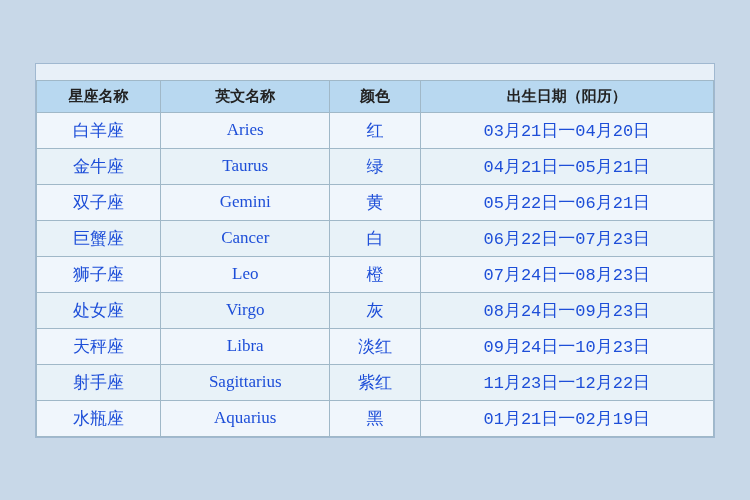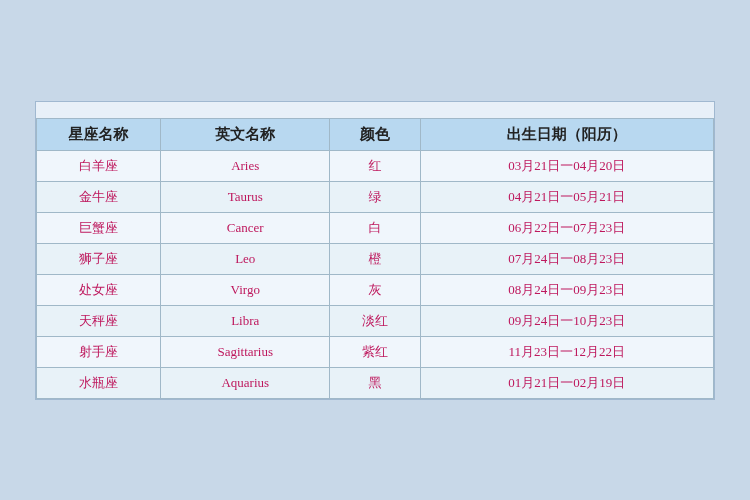--- a/index.html
+++ b/index.html
@@ -27,22 +27,22 @@
     table {
       width: 100%;
       border-collapse: collapse;
       margin-top: 16px;
     }
 
     th, td {
       border: 1px solid #a0b8c8;
       text-align: center;
       padding: 6px 8px;
-      font-size: 13px;
-      color: #be185d;
+      font-size: 17px;
+      color: #1d4ed8;
     }
 
     thead th {
       background-color: #b8d8f0;
       font-weight: bold;
       font-size: 15px;
       color: #222;
     }
 
     tbody tr {
@@ -58,20 +58,21 @@
     }
     td:nth-child(2) {
       width: 150px;
       text-align: center;
     }
     td:nth-child(3) {
       width: 80px;
     }
     td:nth-child(4) {
       width: 260px;
+      font-family: Liberation Mono, monospace;
     }
   </style>
 </head>
 <body>
 
 <div class="table-container">
   <table>
     <thead>
       <tr>
         <th>星座名称</th>
@@ -85,20 +86,26 @@
           <td>白羊座</td>
           <td>Aries</td>
           <td>红</td>
           <td>03月21日一04月20日</td>
         </tr>
         <tr>
           <td>金牛座</td>
           <td>Taurus</td>
           <td>绿</td>
           <td>04月21日一05月21日</td>
+        </tr>
+        <tr>
+          <td>双子座</td>
+          <td>Gemini</td>
+          <td>黄</td>
+          <td>05月22日一06月21日</td>
         </tr>
         <tr>
           <td>巨蟹座</td>
           <td>Cancer</td>
           <td>白</td>
           <td>06月22日一07月23日</td>
         </tr>
         <tr>
           <td>狮子座</td>
           <td>Leo</td>

